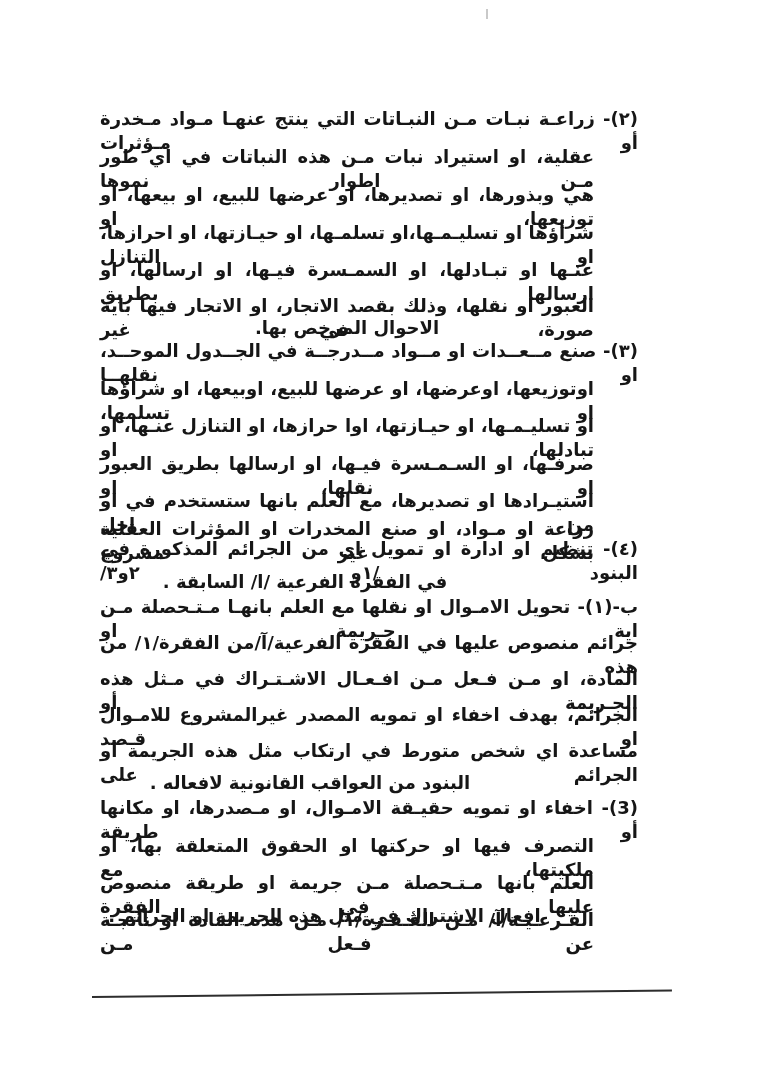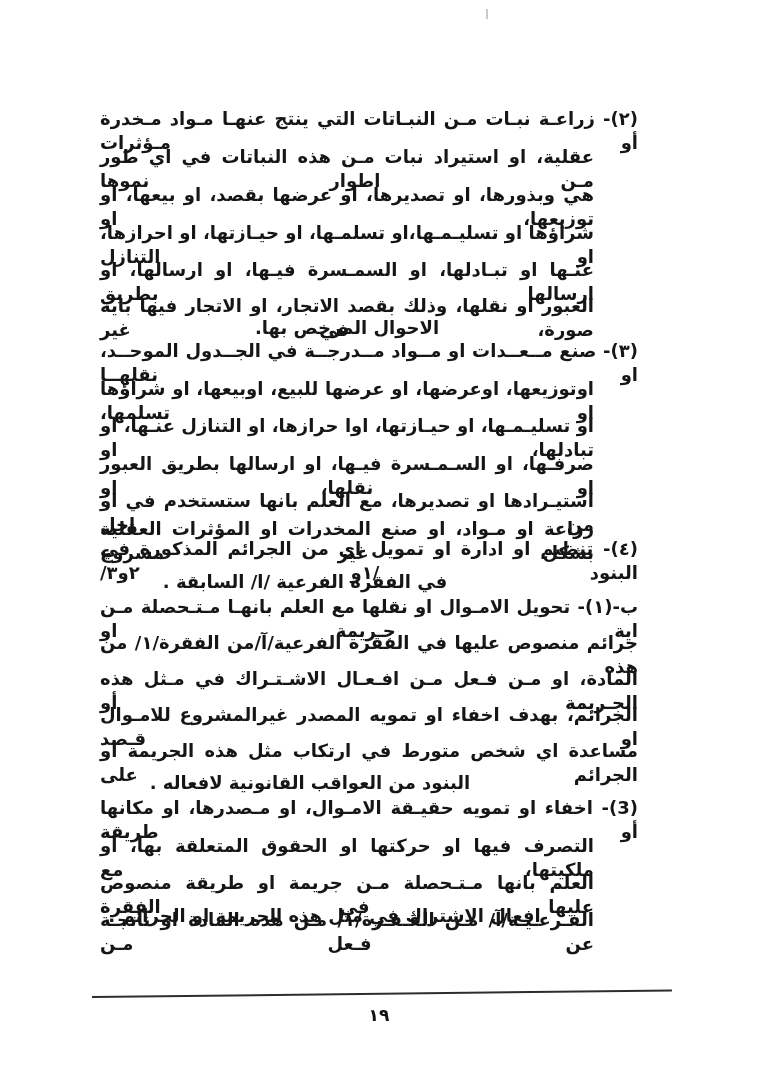--- a/index.html
+++ b/index.html
@@ -63,21 +63,21 @@
 <body>
 
 <div class="page">
   <div class="scan-artifact"></div>
 
   <div class="textblock">
 
     <div>
       <div class="ln jl" style="top:107px">(٢)- زراعـة نبـات مـن النبـاتات التي ينتج عنهـا مـواد مـخدرة أو مـؤثرات</div>
       <div class="ln jl cont" style="top:145px">عقلية، او استيراد نبات مـن هذه النباتات في اي طور مـن اطوار نموها</div>
-      <div class="ln jl cont" style="top:183px">هي وبذورها، او تصديرها، او عرضها بقصد، او بيعها، او توزيعها، او</div>
+      <div class="ln jl cont" style="top:183px">هي وبذورها، او تصديرها، او عرضها للبيع، او بيعها، او توزيعها، او</div>
       <div class="ln jl cont" style="top:221px">شراؤها او تسليـمـها،او تسلمـها، او حيـازتها، او احرازها، او التنازل</div>
       <div class="ln jl cont" style="top:258px">عنـها او تبـادلها، او السمـسرة فيـها، او ارسالها، او ارسالها بطريق</div>
       <div class="ln jl cont" style="top:294px">العبور او نقلها، وذلك بقصد الاتجار، او الاتجار فيها باية صورة، في غير</div>
       <div class="ln short" style="top:316px;right:44px">الاحوال المرخص بها.</div>
     </div>
 
     <div>
       <div class="ln jl" style="top:339px">(٣)- صنع مــعــدات او مــواد مــدرجــة في الجــدول الموحــد، او نقلهــا</div>
       <div class="ln jl cont" style="top:377px">اوتوزيعها، اوعرضها، او عرضها للبيع، اوبيعها، او شراؤها او تسلمها،</div>
       <div class="ln jl cont" style="top:414px">او تسليـمـها، او حيـازتها، اوا حرازها، او التنازل عنـها، او تبادلها، او</div>
@@ -104,14 +104,13 @@
       <div class="ln jl" style="top:796px">(3)- اخفاء او تمويه حقيـقة الامـوال، او مـصدرها، او مكانها أو طريقة</div>
       <div class="ln jl cont" style="top:834px">التصرف فيها او حركتها او الحقوق المتعلقة بها، أو ملكيتها، مع</div>
       <div class="ln jl cont" style="top:871px">العلم بانها مـتـحصلة مـن جريمة او طريقة منصوص عليها في الفقرة</div>
       <div class="ln jl cont" style="top:908px">الفـرعـيـة/آ/ مـن الفـقـرة/١/ مـن هذه المادة او ناتجـة عن فـعل مـن</div>
       <div class="ln short" style="top:904px;right:89px">افعال الاشتراك في مثل هذه الجريمة او الجرائم .</div>
     </div>
 
   </div>
 
   <div class="footer-rule"></div>
-  <div class="page-number">١٩</div>
 </div>
 
 </body></html>

